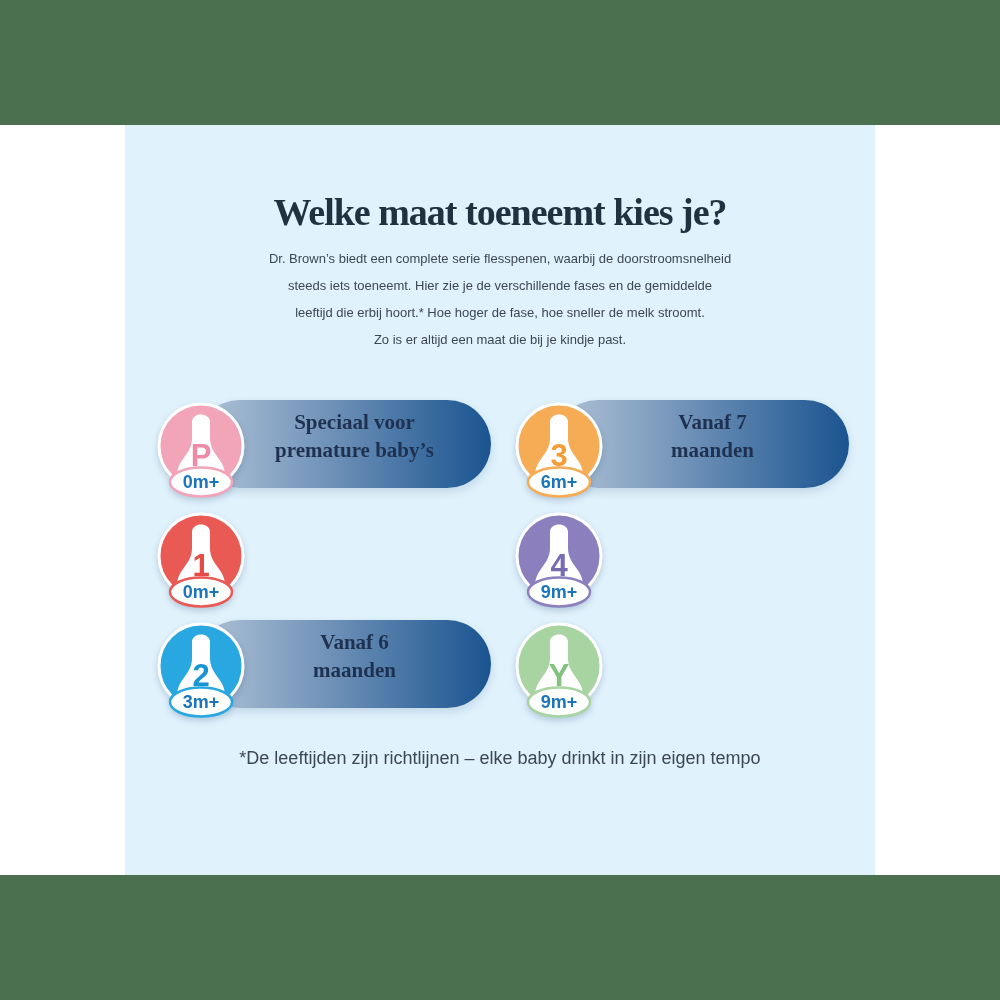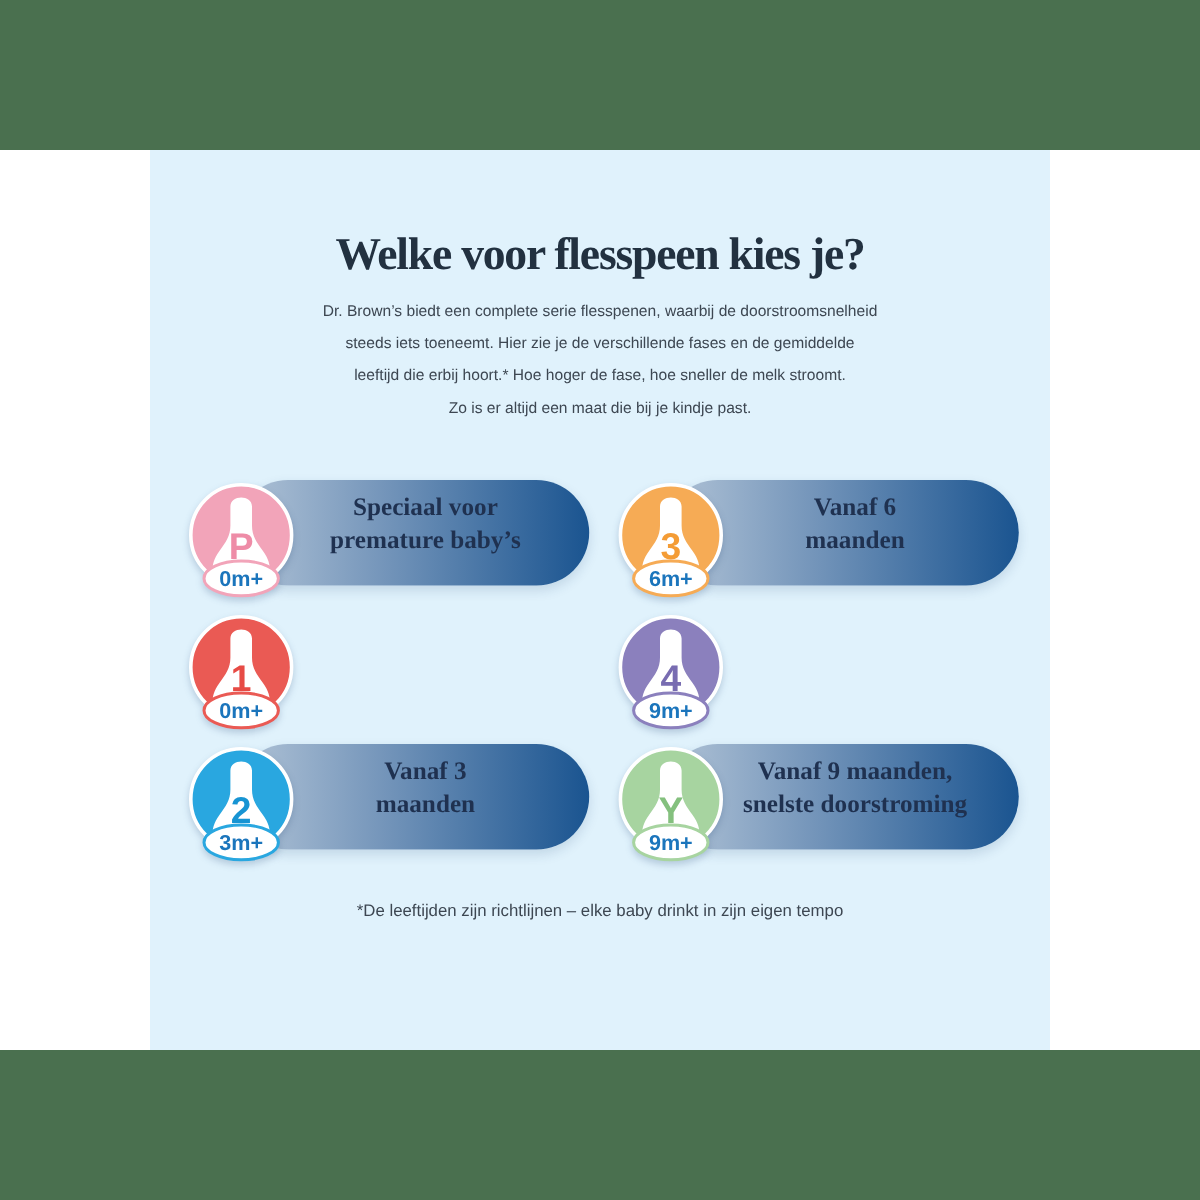--- a/index.html
+++ b/index.html
@@ -23,31 +23,31 @@
   .letter{fill:var(--lc);font:700 31px "Liberation Sans",sans-serif;text-anchor:middle;}
   .badge{fill:#ffffff;stroke:var(--c);stroke-width:2.5;}
   .age{fill:var(--ageText);font:700 18px "Liberation Sans",sans-serif;text-anchor:middle;}
   .pill{position:absolute;left:45px;right:0;top:0;height:88px;border-radius:44px;z-index:1;
         background:linear-gradient(90deg,var(--pillStart) 0%,var(--pillMid) 42%,var(--pillEnd) 100%);
         box-shadow:0 4px 10px rgba(23,60,110,.15);
         display:flex;align-items:center;justify-content:center;
         padding:0 26px 16px 48px;box-sizing:border-box;}
   .pill-label{text-align:center;font-family:"Liberation Serif",serif;font-weight:700;
         font-size:21px;line-height:28px;color:var(--pillText);white-space:pre-line;}
-  .footnote{margin:16px 10px 0;text-align:center;font-size:14px;line-height:24px;color:var(--bodyText);}
+  .footnote{margin:16px 10px 0;text-align:center;font-size:18px;line-height:24px;color:var(--bodyText);}
 </style>
 </head>
 <body style="--greenBar: #4a704f; --cardBg: #e0f2fc; --titleColor: #223140; --bodyText: #3d4752; --pillStart: #b2c4d7; --pillMid: #7495ba; --pillEnd: #1a5490; --pillText: #1f3150; --ageText: #1b75bc;">
 
 <div class="stage">
   <div class="bar bar-top"></div>
   <div class="bar bar-bottom"></div>
 
   <div class="card">
-    <h1 class="title">Welke voor flesspeen kies je?</h1>
+    <h1 class="title">Welke maat toeneemt kies je?</h1>
     <p class="intro">Dr. Brown’s biedt een complete serie flesspenen, waarbij de doorstroomsnelheid
 steeds iets toeneemt. Hier zie je de verschillende fases en de gemiddelde
 leeftijd die erbij hoort.* Hoe hoger de fase, hoe sneller de melk stroomt.
 Zo is er altijd een maat die bij je kindje past.</p>
 
     <div class="grid">
 
       <div class="item" style="--c: #f2a4b9; --lc: #ee8ca7;">
         <svg class="icon" viewBox="0 0 100 100">
           <circle class="c-bg" cx="50" cy="46" r="42"></circle>
@@ -64,21 +64,21 @@
 
       <div class="item" style="--c: #f6ab55; --lc: #f49c35;">
         <svg class="icon" viewBox="0 0 100 100">
           <circle class="c-bg" cx="50" cy="46" r="42"></circle>
           <path class="nip" d="M41 22 C41 12 59 12 59 22 L59 38 C59 47 63 52 68 59 C73 66 74 70 74 78 L26 78 C26 70 27 66 32 59 C37 52 41 47 41 38 Z"></path>
           <text class="letter" x="50" y="66">3</text>
           <ellipse class="badge" cx="50" cy="82" rx="31" ry="14.5"></ellipse>
           <text class="age" x="50" y="88">6m+</text>
         </svg>
         <div class="pill">
-          <span class="pill-label">Vanaf 6
+          <span class="pill-label">Vanaf 7
 maanden</span>
         </div>
       </div>
 
       <div class="item" style="--c: #ea5a54; --lc: #e74b45;">
         <svg class="icon" viewBox="0 0 100 100">
           <circle class="c-bg" cx="50" cy="46" r="42"></circle>
           <path class="nip" d="M41 22 C41 12 59 12 59 22 L59 38 C59 47 63 52 68 59 C73 66 74 70 74 78 L26 78 C26 70 27 66 32 59 C37 52 41 47 41 38 Z"></path>
           <text class="letter" x="50" y="66">1</text>
           <ellipse class="badge" cx="50" cy="82" rx="31" ry="14.5"></ellipse>
@@ -98,36 +98,32 @@
 
       <div class="item" style="--c: #29a7e0; --lc: #1794d3;">
         <svg class="icon" viewBox="0 0 100 100">
           <circle class="c-bg" cx="50" cy="46" r="42"></circle>
           <path class="nip" d="M41 22 C41 12 59 12 59 22 L59 38 C59 47 63 52 68 59 C73 66 74 70 74 78 L26 78 C26 70 27 66 32 59 C37 52 41 47 41 38 Z"></path>
           <text class="letter" x="50" y="66">2</text>
           <ellipse class="badge" cx="50" cy="82" rx="31" ry="14.5"></ellipse>
           <text class="age" x="50" y="88">3m+</text>
         </svg>
         <div class="pill">
-          <span class="pill-label">Vanaf 3
+          <span class="pill-label">Vanaf 6
 maanden</span>
         </div>
       </div>
 
       <div class="item" style="--c: #a7d4a0; --lc: #84c07e;">
         <svg class="icon" viewBox="0 0 100 100">
           <circle class="c-bg" cx="50" cy="46" r="42"></circle>
           <path class="nip" d="M41 22 C41 12 59 12 59 22 L59 38 C59 47 63 52 68 59 C73 66 74 70 74 78 L26 78 C26 70 27 66 32 59 C37 52 41 47 41 38 Z"></path>
           <text class="letter" x="50" y="66">Y</text>
           <ellipse class="badge" cx="50" cy="82" rx="31" ry="14.5"></ellipse>
           <text class="age" x="50" y="88">9m+</text>
         </svg>
-        <div class="pill">
-          <span class="pill-label">Vanaf 9 maanden,
-snelste doorstroming</span>
-        </div>
       </div>
 
     </div>
 
     <p class="footnote">*De leeftijden zijn richtlijnen – elke baby drinkt in zijn eigen tempo</p>
   </div>
 </div>
 
 </body></html>

